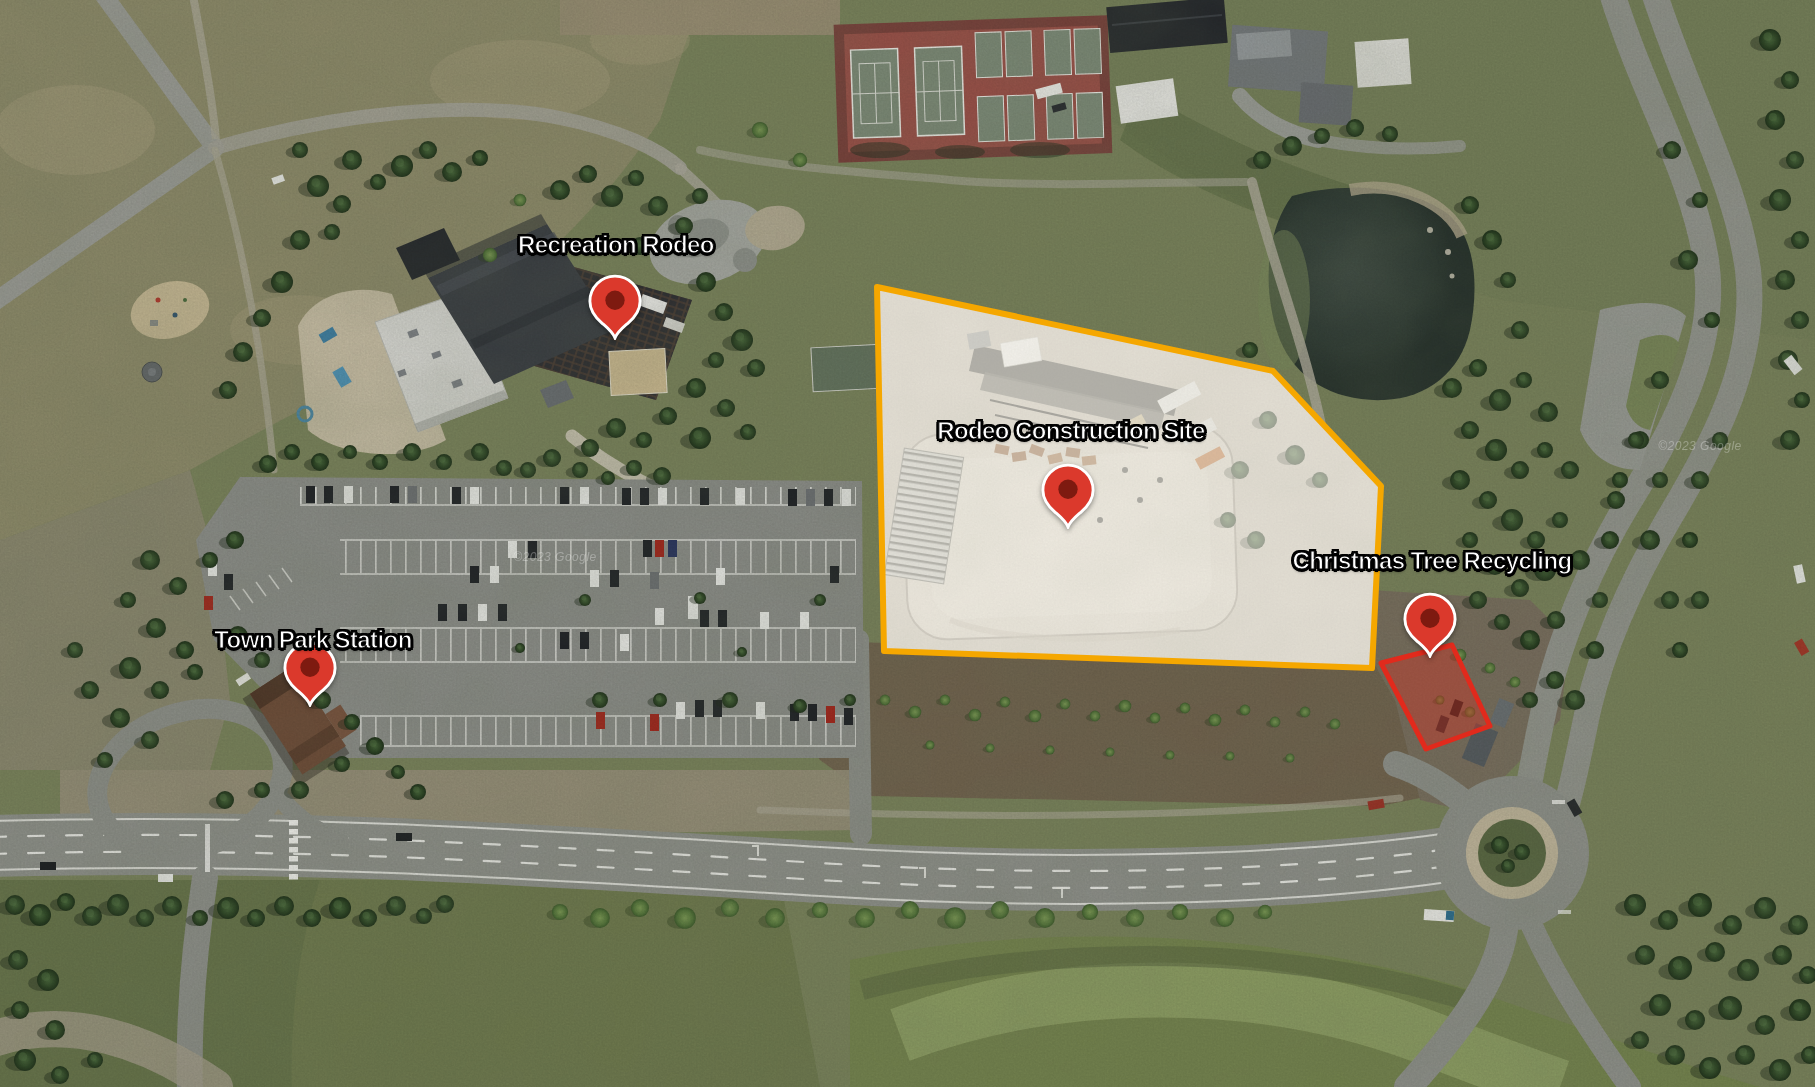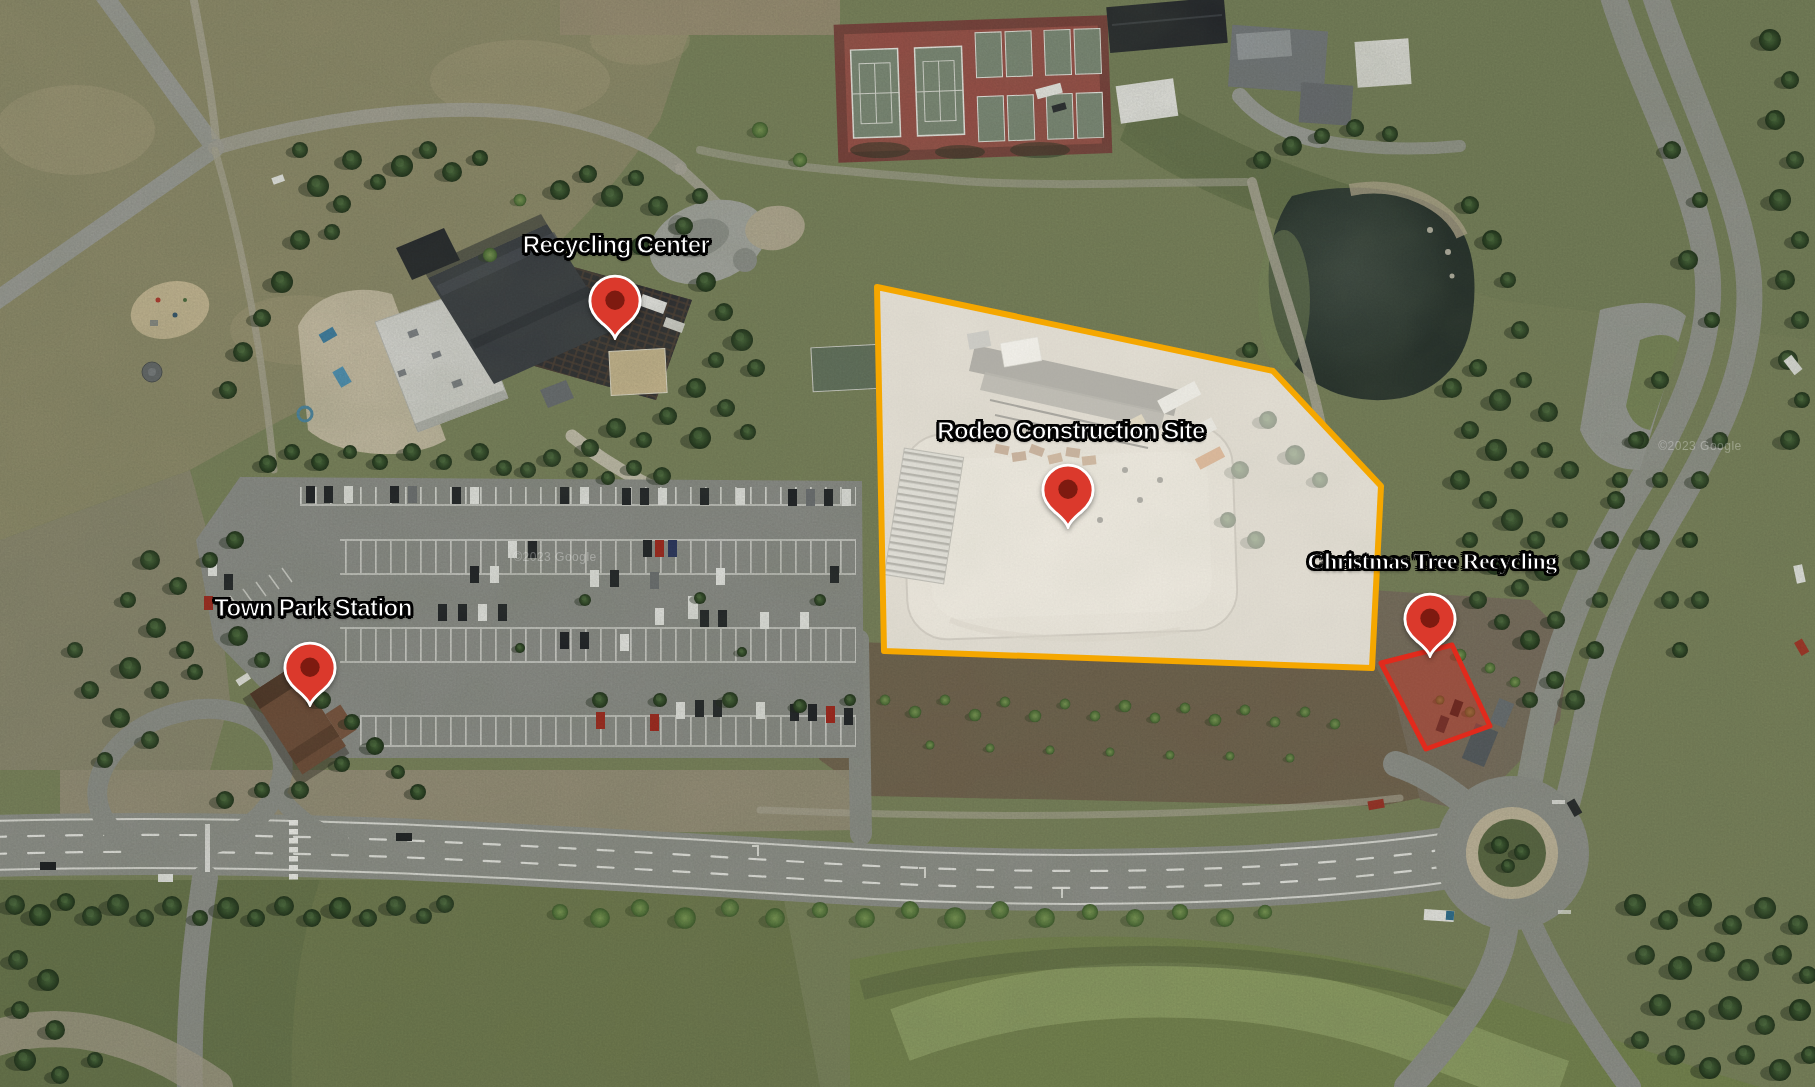--- a/index.html
+++ b/index.html
@@ -9,21 +9,21 @@
   .zones{pointer-events:none;}
   .zones polygon{pointer-events:auto;stroke-linejoin:round;}
   .marker{position:absolute;width:56px;height:66px;transform:translate(-50%,-100%);cursor:pointer;}
   .marker svg{display:block;filter:drop-shadow(0 2px 2.5px rgba(0,0,0,.4));}
   .map-label{position:absolute;transform:translate(-50%,-50%);white-space:nowrap;
     color:#fff;font-size:24px;font-weight:700;letter-spacing:-0.6px;
     -webkit-text-stroke:1px #000;
     text-shadow:-2px -2px 0 #000,2px -2px 0 #000,-2px 2px 0 #000,2px 2px 0 #000,
                  0 -2.5px 0 #000,0 2.5px 0 #000,-2.5px 0 0 #000,2.5px 0 0 #000,0 3px 3px rgba(0,0,0,.45);}
   .watermark{position:absolute;transform:translate(-50%,-50%);color:rgba(255,255,255,.30);
-    font-size:12px;letter-spacing:.5px;}
+    font-size:12px;letter-spacing:.5px;font-style:italic;}
 </style>
 </head>
 <body>
 
 <div class="stage">
 
 <svg class="bg" viewBox="0 0 1815 1087" xmlns="http://www.w3.org/2000/svg">
 <defs>
   <radialGradient id="gTree">
           <stop offset="0" stop-color="#47663A"></stop>
@@ -673,21 +673,21 @@
         <circle class="pin-dot" cx="29" cy="27" r="10" fill="#7E1A10"></circle>
       </svg>
 </div>
 <div class="marker" style="left: 310px; top: 707px;">
   <svg width="56" height="66" viewBox="0 0 58 68">
         <path class="pin-body" d="M29 2 C14.6 2 3 13.6 3 28 C3 37.6 8.6 44.6 15.2 50.4 C20.8 55.3 26.2 59.4 29 66 C31.8 59.4 37.2 55.3 42.8 50.4 C49.4 44.6 55 37.6 55 28 C55 13.6 43.4 2 29 2 Z" fill="#DB392C" stroke="#FFFFFF" stroke-width="3"></path>
         <circle class="pin-dot" cx="29" cy="27" r="10" fill="#7E1A10"></circle>
       </svg>
 </div>
 
-<div class="map-label" style="left: 616px; top: 245px;">Recycling Center</div>
+<div class="map-label" style="left: 616px; top: 245px;">Recreation Rodeo</div>
 <div class="map-label" style="left: 1071px; top: 431px; text-align: center;">Rodeo Construction Site</div>
-<div class="map-label" style="left: 1432px; top: 561px; font-family: Liberation Serif, serif;">Christmas Tree Recycling</div>
-<div class="map-label" style="left: 313px; top: 608px; text-align: center;">Town Park Station</div>
+<div class="map-label" style="left: 1432px; top: 561px;">Christmas Tree Recycling</div>
+<div class="map-label" style="left: 313px; top: 640px; text-align: center;">Town Park Station</div>
 
 <span class="watermark" style="left:555px;top:557px">©2023 Google</span>
 <span class="watermark" style="left:1700px;top:446px">©2023 Google</span>
 
 </div>
 
 </body></html>

